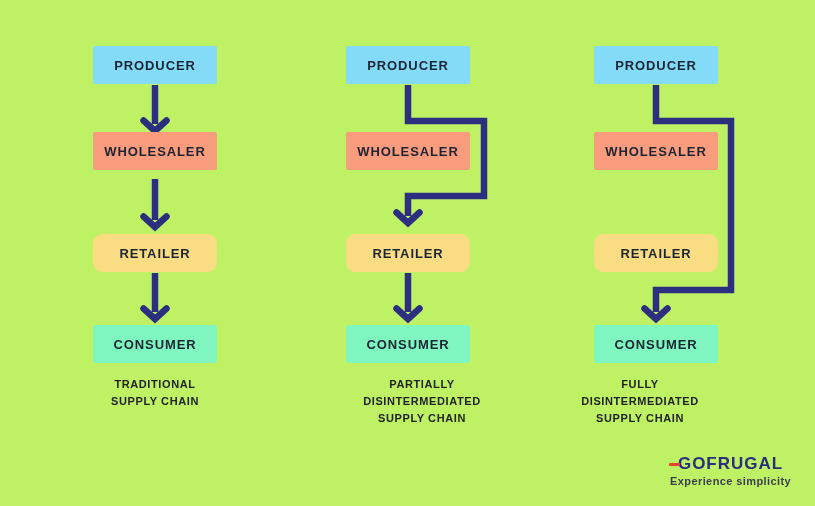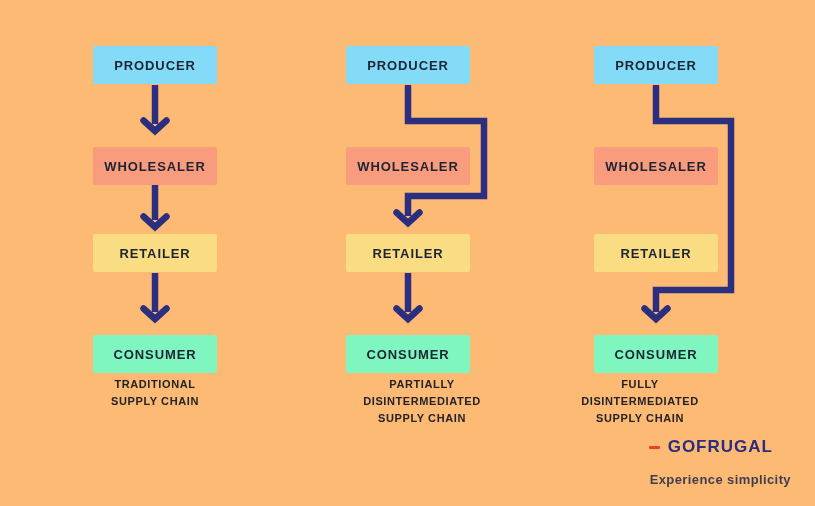--- a/index.html
+++ b/index.html
@@ -5,21 +5,21 @@
   html, body { margin: 0; padding: 0; }
   body {
     font-family: "Liberation Sans", sans-serif;
     -webkit-font-smoothing: antialiased;
   }
   .canvas {
     position: relative;
     width: 815px;
     height: 506px;
     overflow: hidden;
-    background: #fdba74;
+    background: #bef264;
   }
   .arrows {
     position: absolute;
     left: 0; top: 0;
     width: 815px; height: 506px;
   }
   .arrows path {
     fill: none;
     stroke-width: 6.5;
     stroke-linejoin: miter;
@@ -39,23 +39,23 @@
     color: #1D2433;
     font-size: 13px;
     font-weight: 700;
     letter-spacing: 0.9px;
     white-space: nowrap;
   }
   .c1 { left: 93px; }
   .c2 { left: 346px; }
   .c3 { left: 594px; }
   .r1 { top: 46px; }
-  .r2 { top: 147px; }
-  .r3 { top: 234px; }
-  .r4 { top: 335px; }
+  .r2 { top: 132px; }
+  .r3 { top: 234px; border-radius: 9px; }
+  .r4 { top: 325px; }
   .caption {
     position: absolute;
     top: 376px;
     width: 220px;
     text-align: center;
     color: #222227;
     font-size: 11px;
     font-weight: 700;
     letter-spacing: 0.6px;
     line-height: 17px;
@@ -80,22 +80,22 @@
   }
   .crossbar {
     position: absolute;
     left: -2px;
     top: 8px;
     width: 11px;
     height: 3px;
     border-radius: 1px;
   }
   .tagline {
-    margin-top: 16px;
-    font-size: 13px;
+    margin-top: 2px;
+    font-size: 11px;
     font-weight: 700;
     letter-spacing: 0.4px;
     color: #3E3E50;
   }
 </style>
 </head>
 <body>
 
 <div class="canvas">
 

